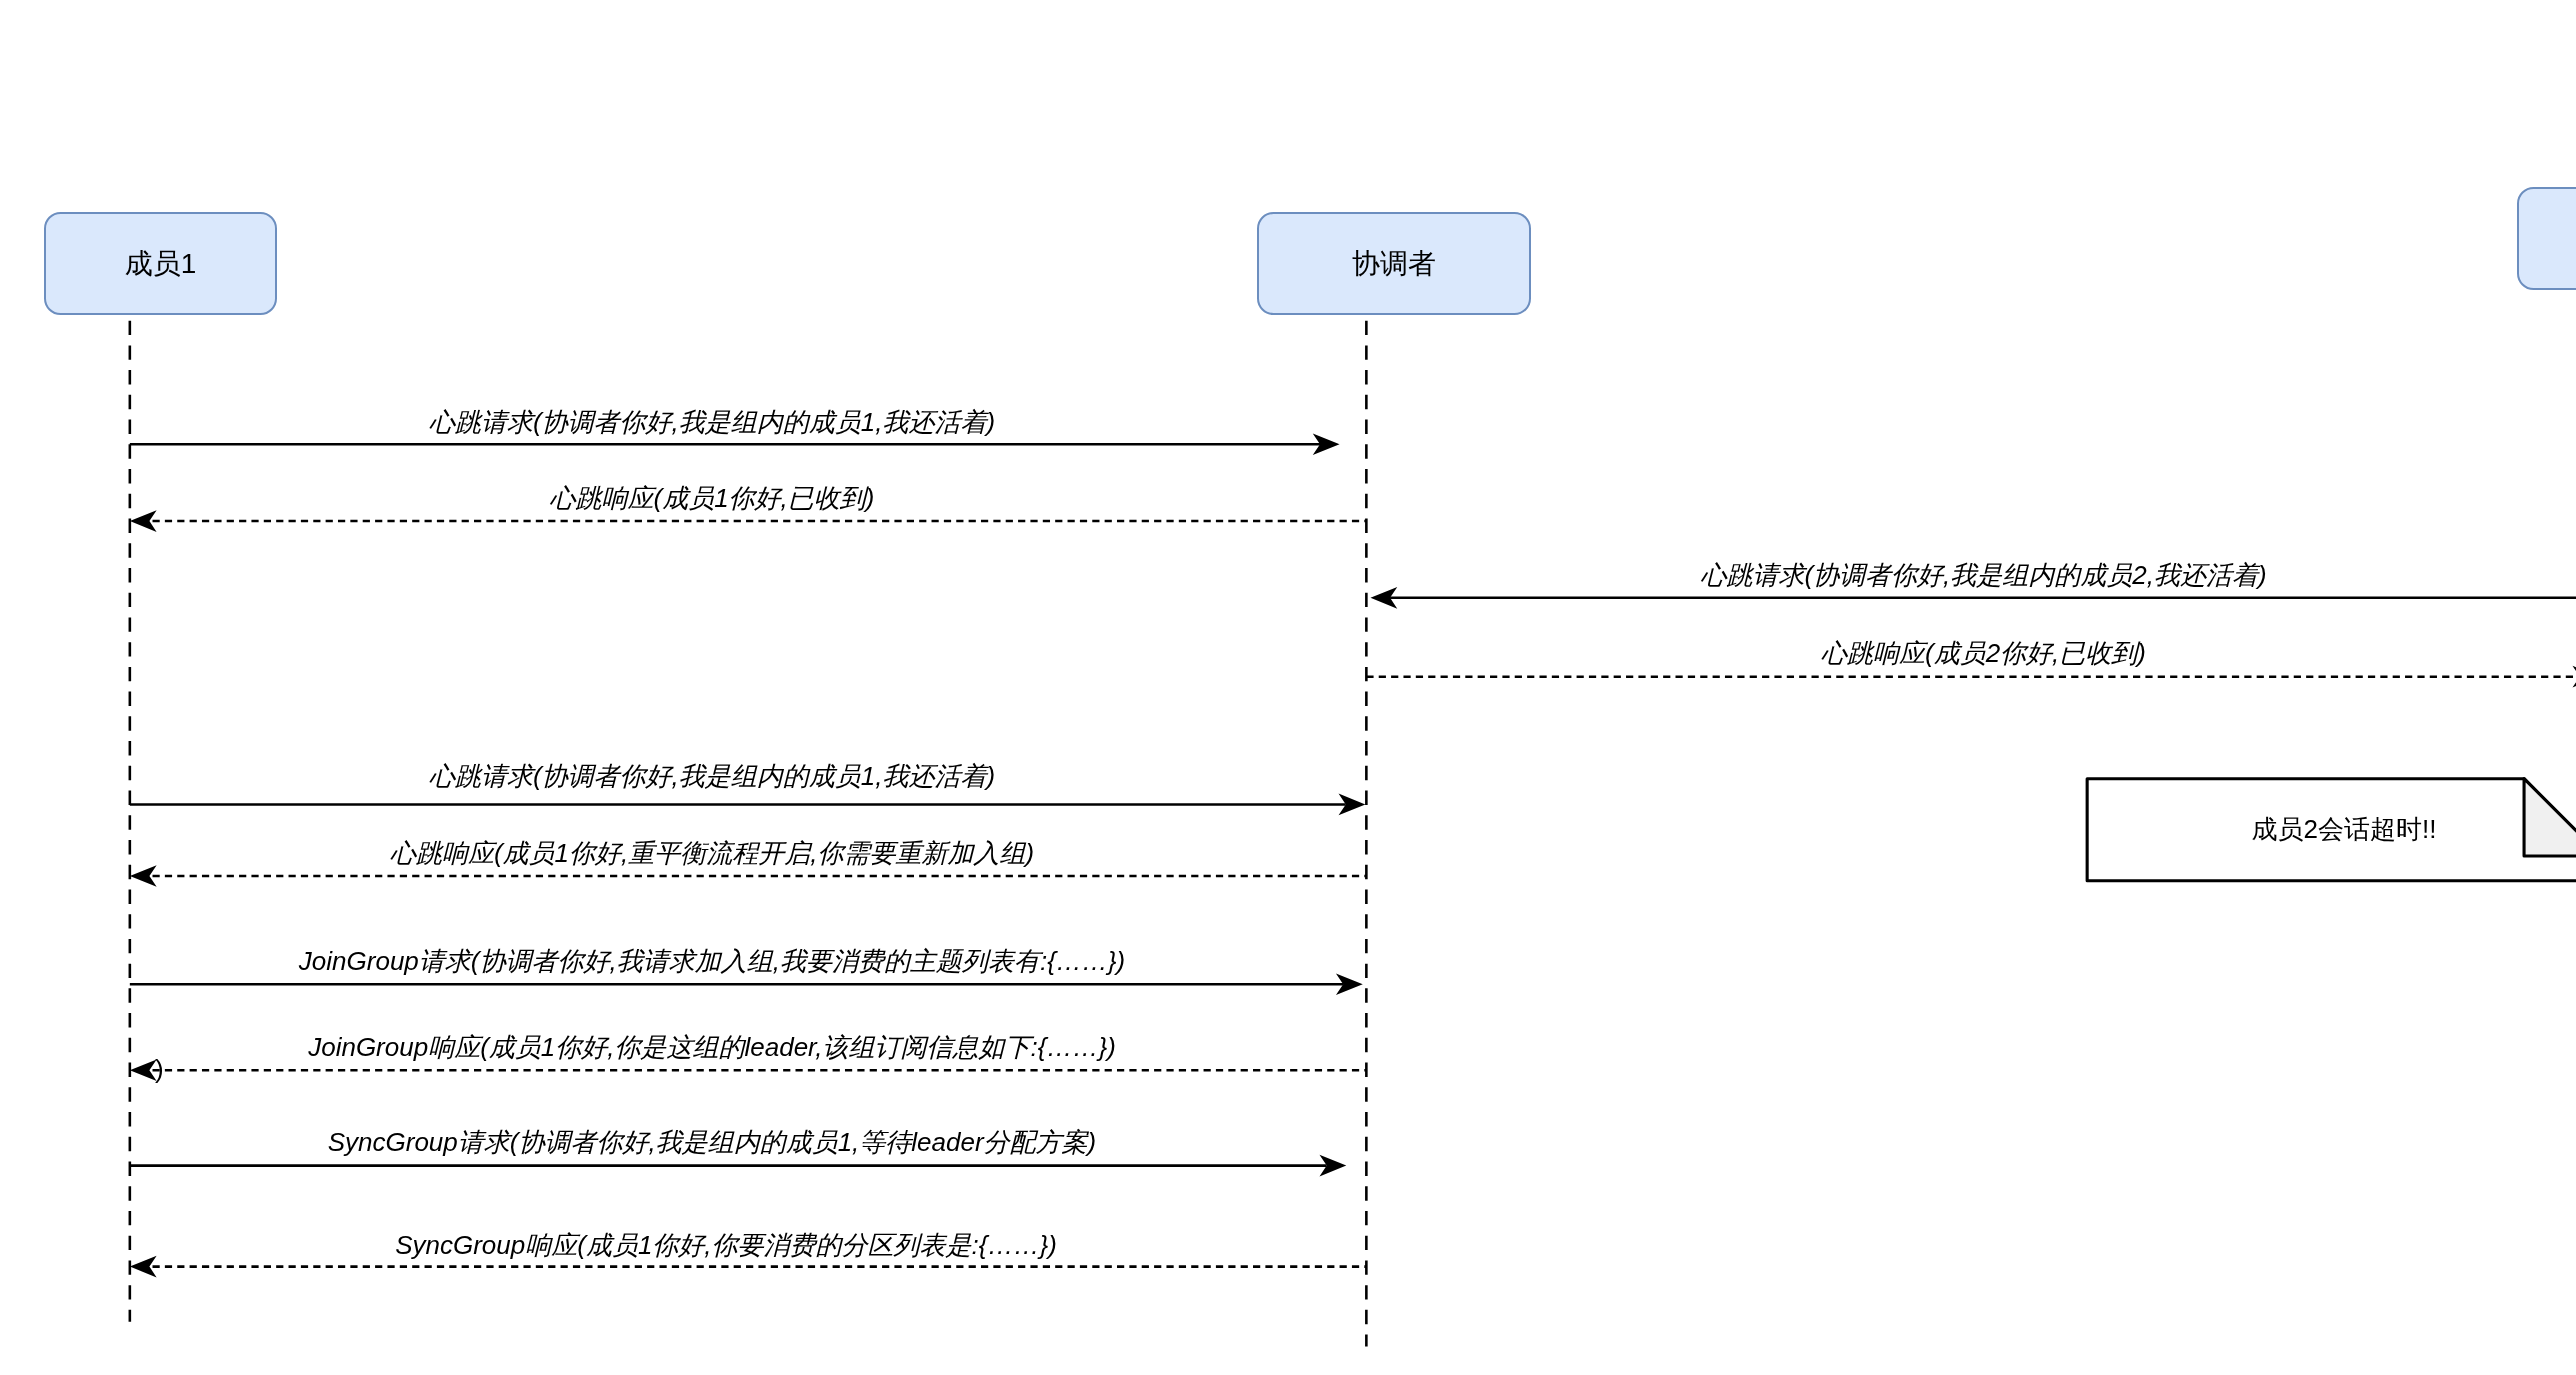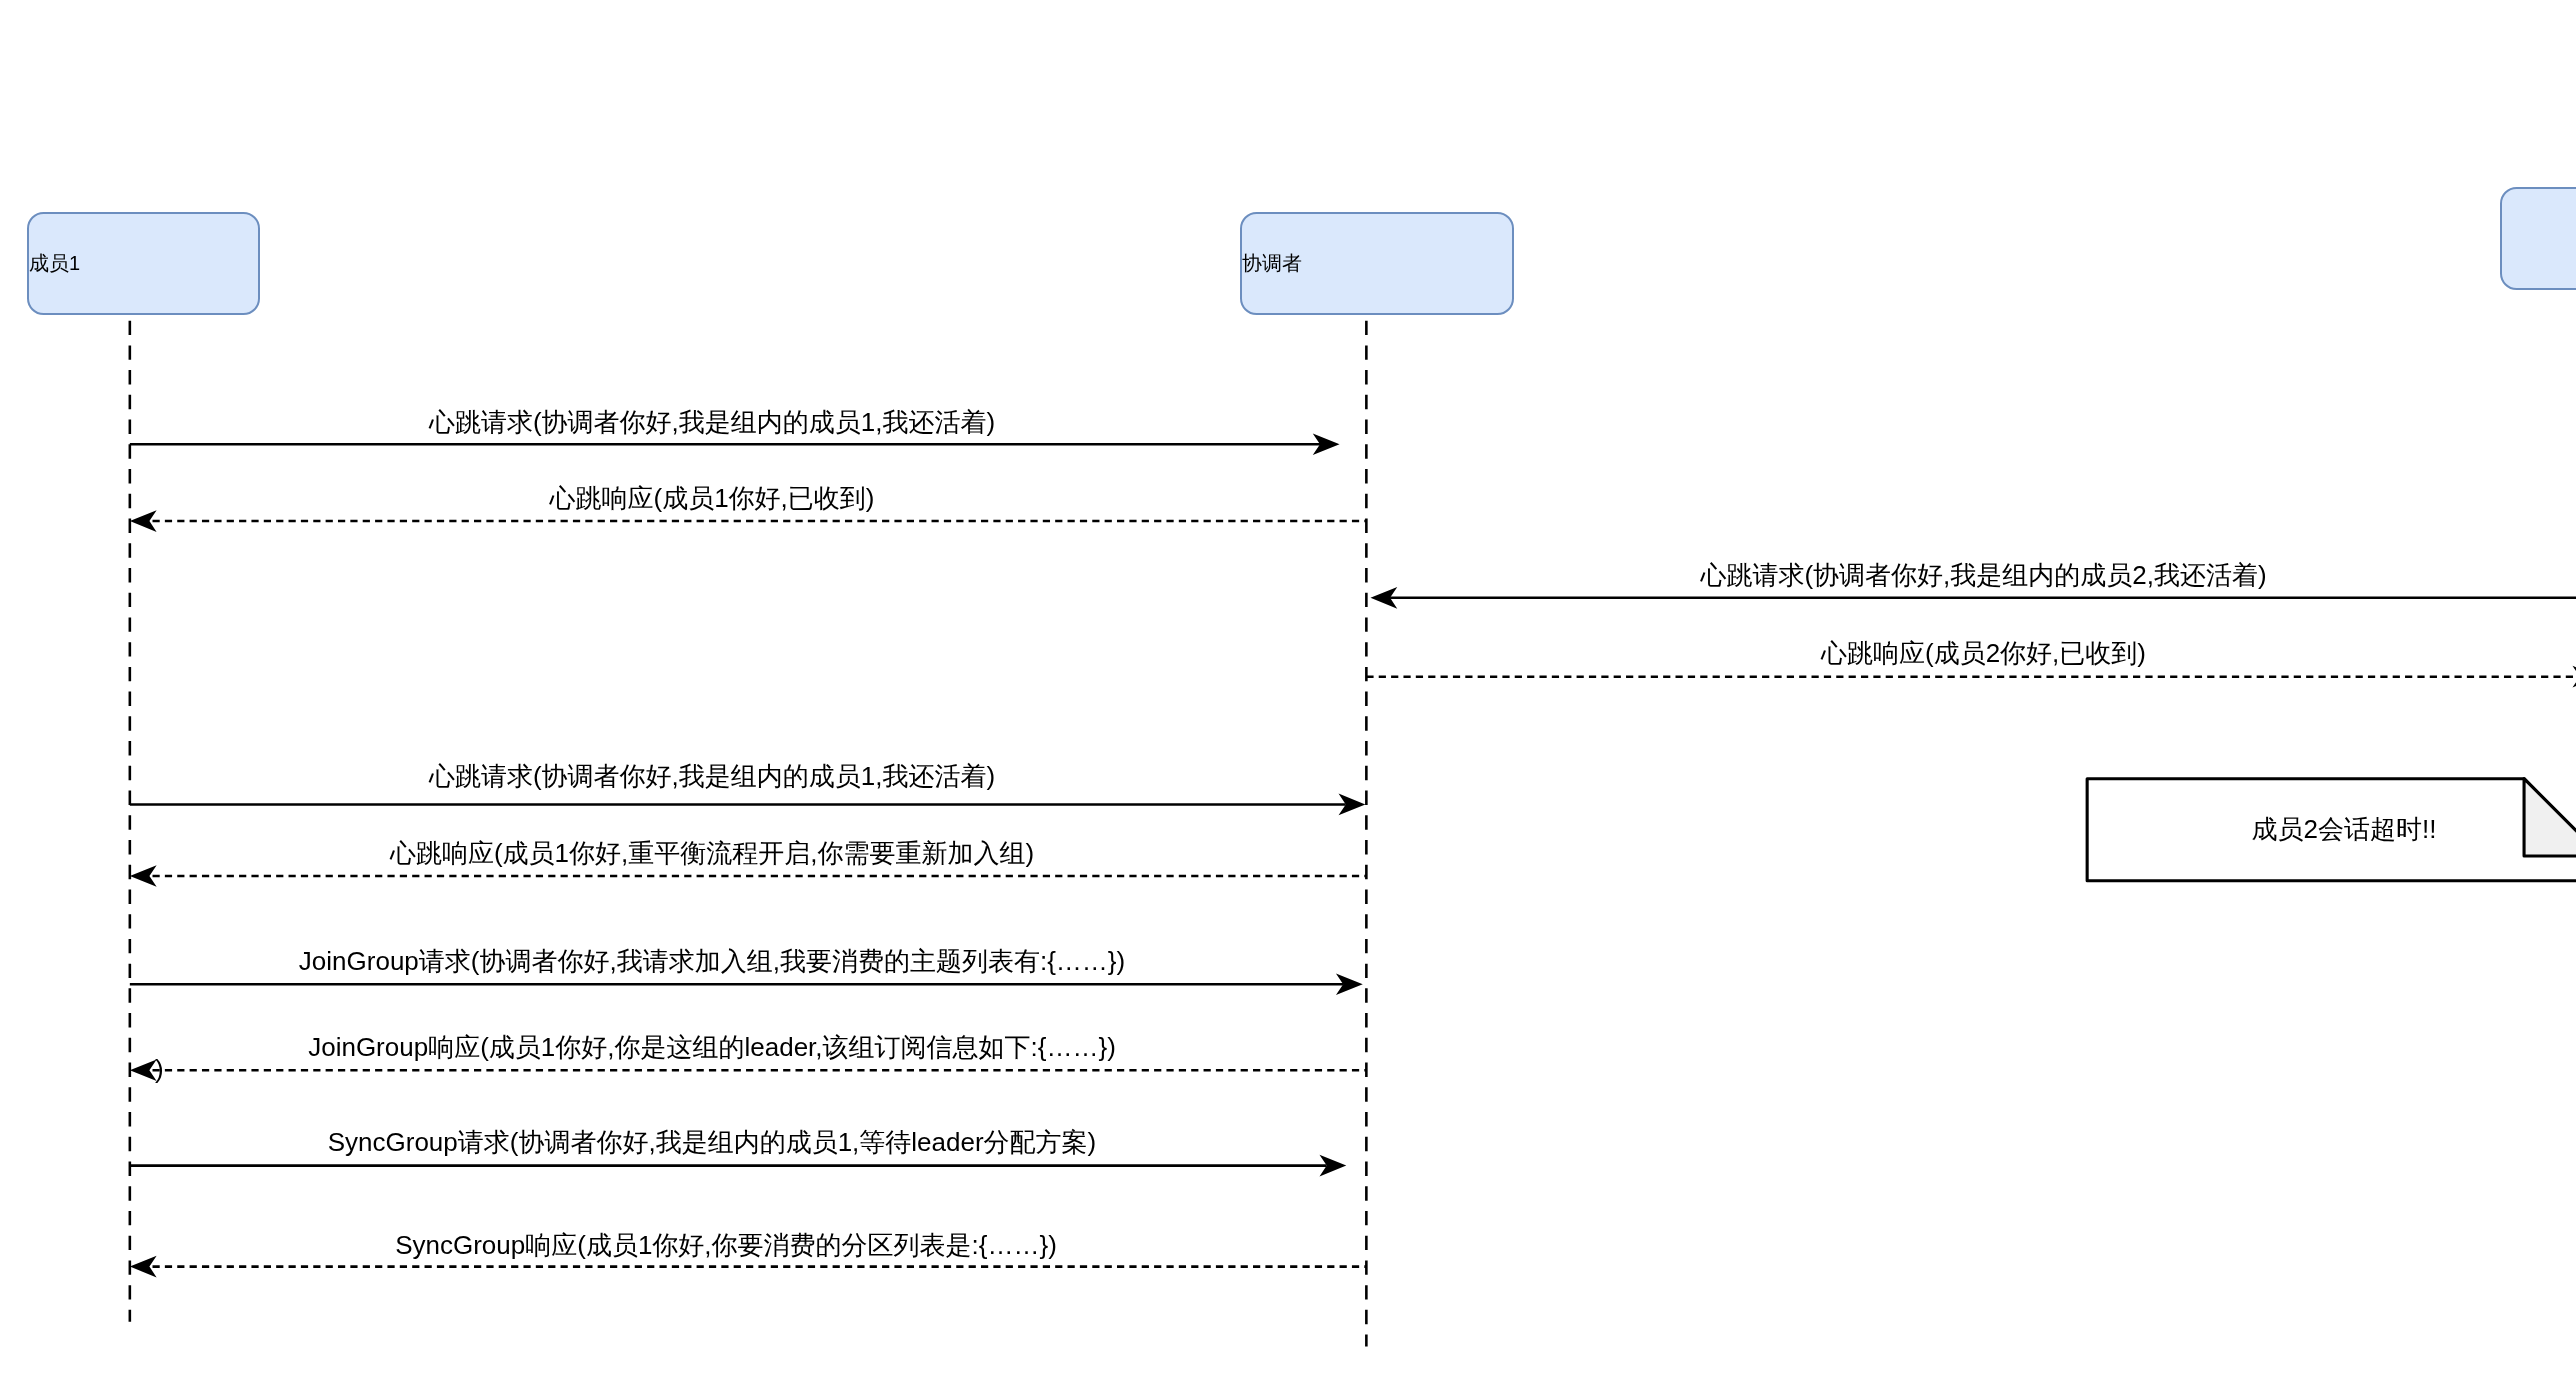--- a/index.html
+++ b/index.html
@@ -2,24 +2,24 @@
 <html style="font-size:8.2px"><head>
 <meta charset="utf-8">
 <style>
   html,body{margin:0;padding:0;background:#ffffff;}
   #canvas{position:relative;width:2759px;height:1376px;background:#ffffff;
           font-family:"Liberation Sans", sans-serif;color:#000;overflow:hidden;}
   #layer{position:absolute;left:0;top:0;}
   .title{position:absolute;left:1340px;top:21.6px;transform:translateX(-50%);
          font-size:49px;line-height:54px;white-space:nowrap;}
   .actor{position:absolute;background:#dae8fc;border:2.6px solid #6c8ebf;border-radius:16.5px;
-         display:flex;align-items:center;
-         font-size:20px;white-space:nowrap;box-sizing:border-box;}
+         display:flex;align-items:center;justify-content:center;
+         font-size:28px;white-space:nowrap;box-sizing:border-box;margin-left:17px;}
   .msg-label{position:absolute;font-size:26px;line-height:28px;text-align:center;
-             white-space:nowrap;}
+             white-space:nowrap;font-style:italic;}
   .note-label{position:absolute;left:2087px;top:778px;width:514px;height:102px;
               display:flex;align-items:center;justify-content:center;
               font-size:26px;white-space:nowrap;}
   .stray{position:absolute;left:155px;top:1055px;font-size:26px;line-height:28px;}
 </style>
 </head>
 <body>
 
 <div id="canvas">
 

